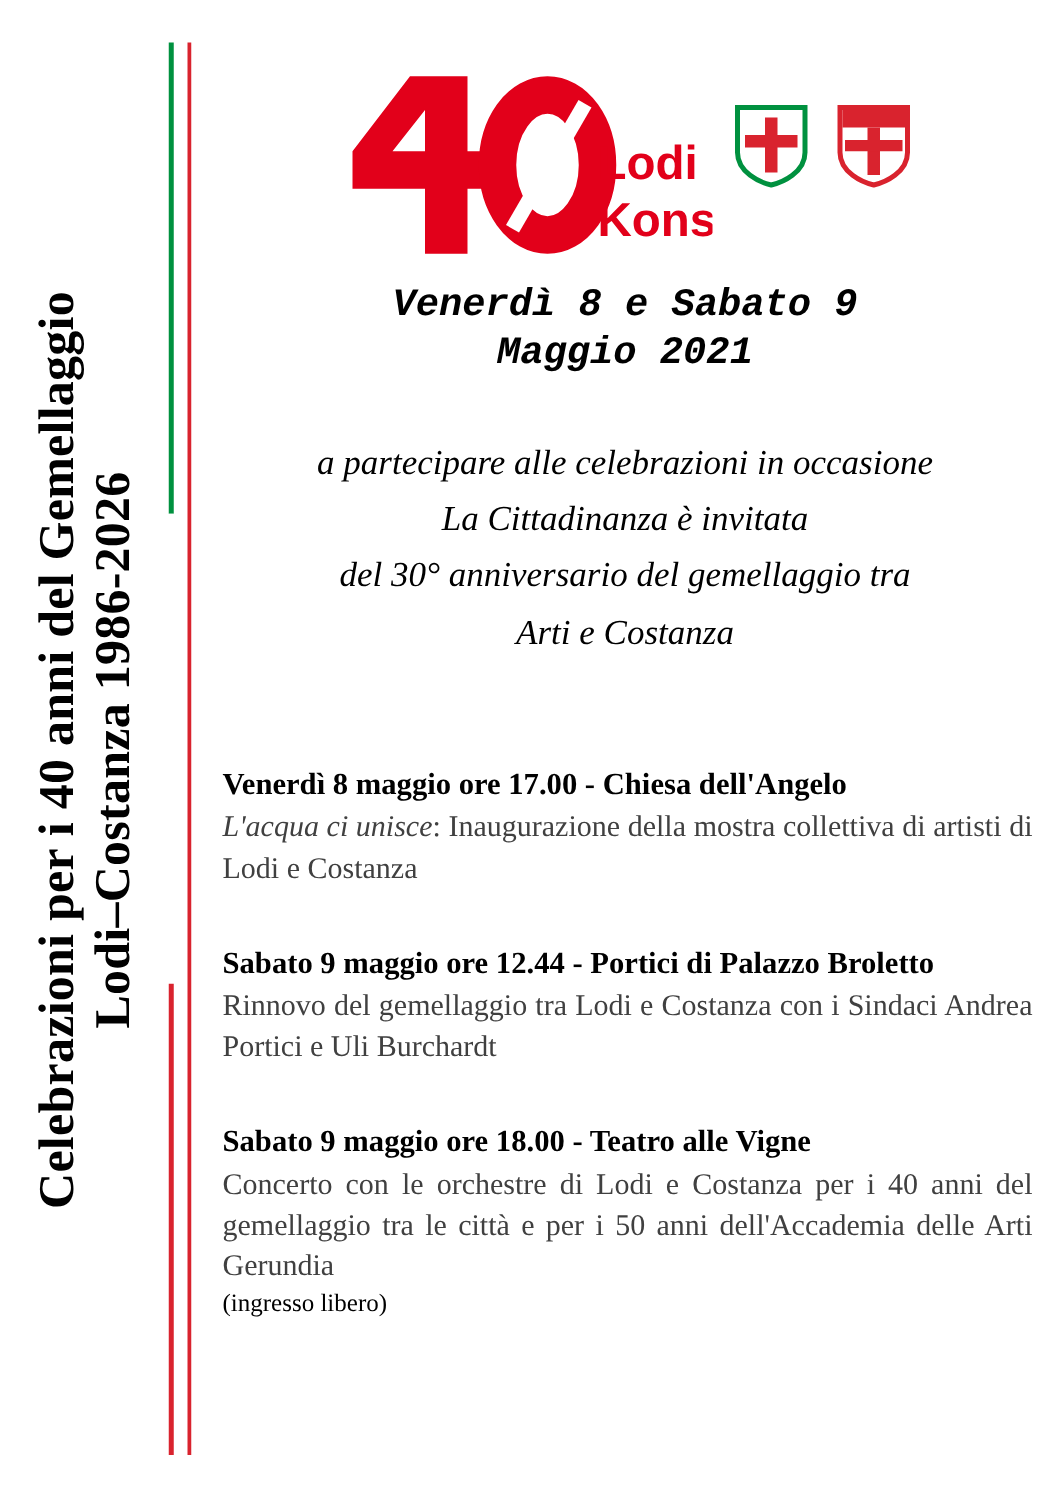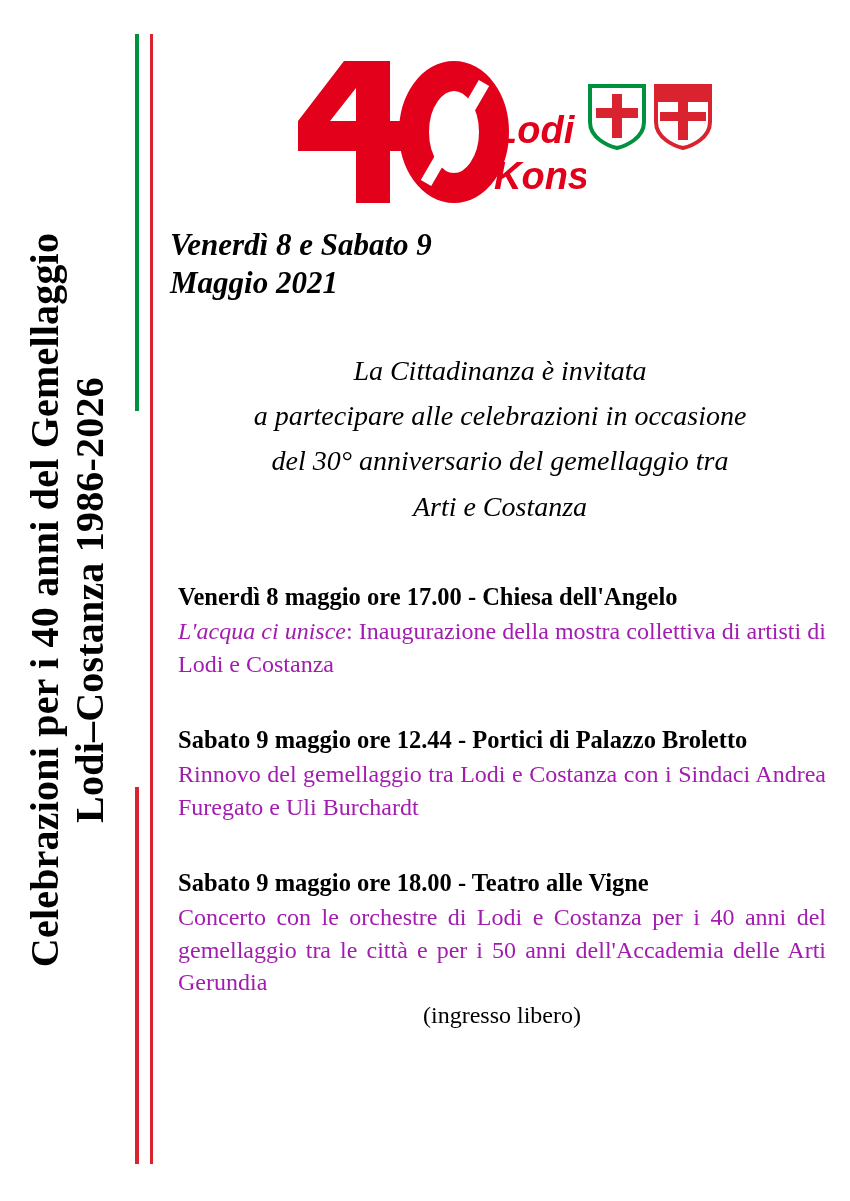--- a/index.html
+++ b/index.html
@@ -88,30 +88,29 @@
     height: 1125px;
   }
 
   
   .logo-wrap {
     position: relative;
     height: 180px;
     display: flex;
     align-items: center;
     justify-content: center;
-    gap: 6px;
-    font-style: italic;
+    gap: 22px;
   }
   .logo-svg { display: block; }
 
   
   .dates {
     margin-top: 6px;
-    text-align: left;
-    font-family: Liberation Serif, serif;
+    text-align: center;
+    font-family: Liberation Mono, monospace;
     font-style: italic;
     font-weight: bold;
     font-size: 31px;
     line-height: 1.22;
     color: #000;
   }
   .dates .l2 { display: block; }
 
   
   .invite {
@@ -120,48 +119,47 @@
     font-family: "Liberation Serif", serif;
     font-style: italic;
     font-size: 28px;
     line-height: 1.62;
     color: #000;
   }
   .invite span { display: block; }
 
   
   .program {
-    margin-top: 52px;
+    margin-top: 83px;
     padding-left: 8px;
     padding-right: 4px;
   }
   .event { margin-bottom: 44px; }
   .event:last-child { margin-bottom: 0; }
   .event-title {
     font-family: "Liberation Serif", serif;
     font-weight: bold;
     font-size: 24.5px;
     line-height: 1.3;
     color: #000;
     margin-bottom: 2px;
   }
   .event-desc {
     font-family: "Liberation Serif", serif;
     font-size: 24px;
     line-height: 1.36;
-    color: #a21caf;
+    color: #404040;
     text-align: justify;
   }
   .event-desc .em { font-style: italic; }
   .event-note {
     font-family: "Liberation Serif", serif;
-    font-size: 24px;
+    font-size: 20px;
     line-height: 1.36;
     color: #000;
-    text-align: center;
   }
 </style>
 </head>
 <body>
 
 <div class="poster">
 
   <div class="side-title">
     <div class="side-title-inner">
       <div class="side-title-text">Celebrazioni per i 40 anni del Gemellaggio
@@ -212,36 +210,36 @@
         <rect x="8" y="30" width="46" height="9" fill="#d9232e"></rect>
       </svg>
     </div>
 
     <div class="dates">
       <span class="l1">Venerdì 8 e Sabato 9</span>
       <span class="l2">Maggio 2021</span>
     </div>
 
     <div class="invite">
+      <span>a partecipare alle celebrazioni in occasione</span>
       <span>La Cittadinanza è invitata</span>
-      <span>a partecipare alle celebrazioni in occasione</span>
       <span>del 30° anniversario del gemellaggio tra</span>
       <span>Arti e Costanza</span>
     </div>
 
     <div class="program">
 
       <div class="event">
         <div class="event-title">Venerdì 8 maggio ore 17.00 - Chiesa dell'Angelo</div>
         <div class="event-desc"><span class="em">L'acqua ci unisce</span><span>: Inaugurazione della mostra collettiva di artisti di Lodi e Costanza</span></div>
       </div>
 
       <div class="event">
         <div class="event-title">Sabato 9 maggio ore 12.44 - Portici di Palazzo Broletto</div>
-        <div class="event-desc"><span>Rinnovo del gemellaggio tra Lodi e Costanza con i Sindaci Andrea Furegato e Uli Burchardt</span></div>
+        <div class="event-desc"><span>Rinnovo del gemellaggio tra Lodi e Costanza con i Sindaci Andrea Portici e Uli Burchardt</span></div>
       </div>
 
       <div class="event">
         <div class="event-title">Sabato 9 maggio ore 18.00 - Teatro alle Vigne</div>
         <div class="event-desc"><span>Concerto con le orchestre di Lodi e Costanza per i 40 anni del gemellaggio tra le città e per i 50 anni dell'Accademia delle Arti Gerundia</span></div>
         <div class="event-note">(ingresso libero)</div>
       </div>
 
     </div>
   </div>

